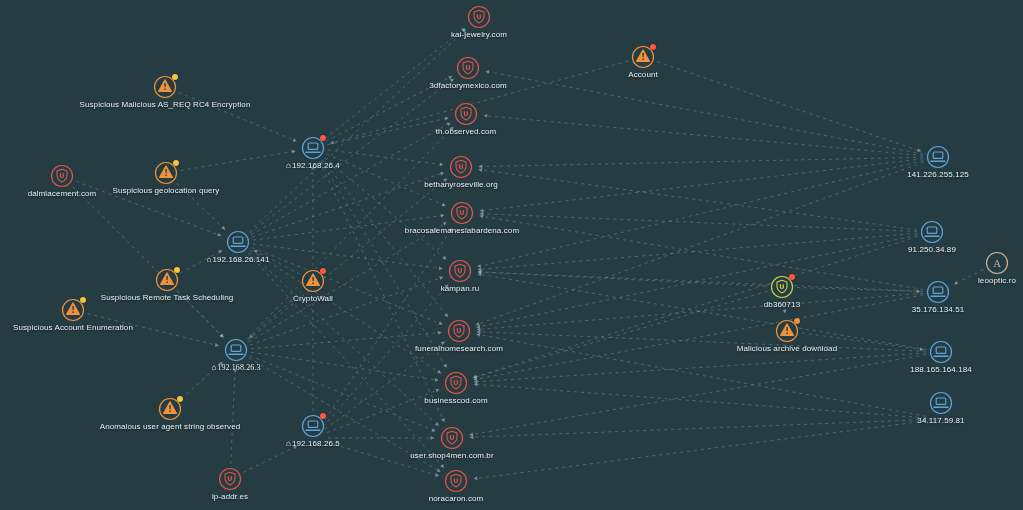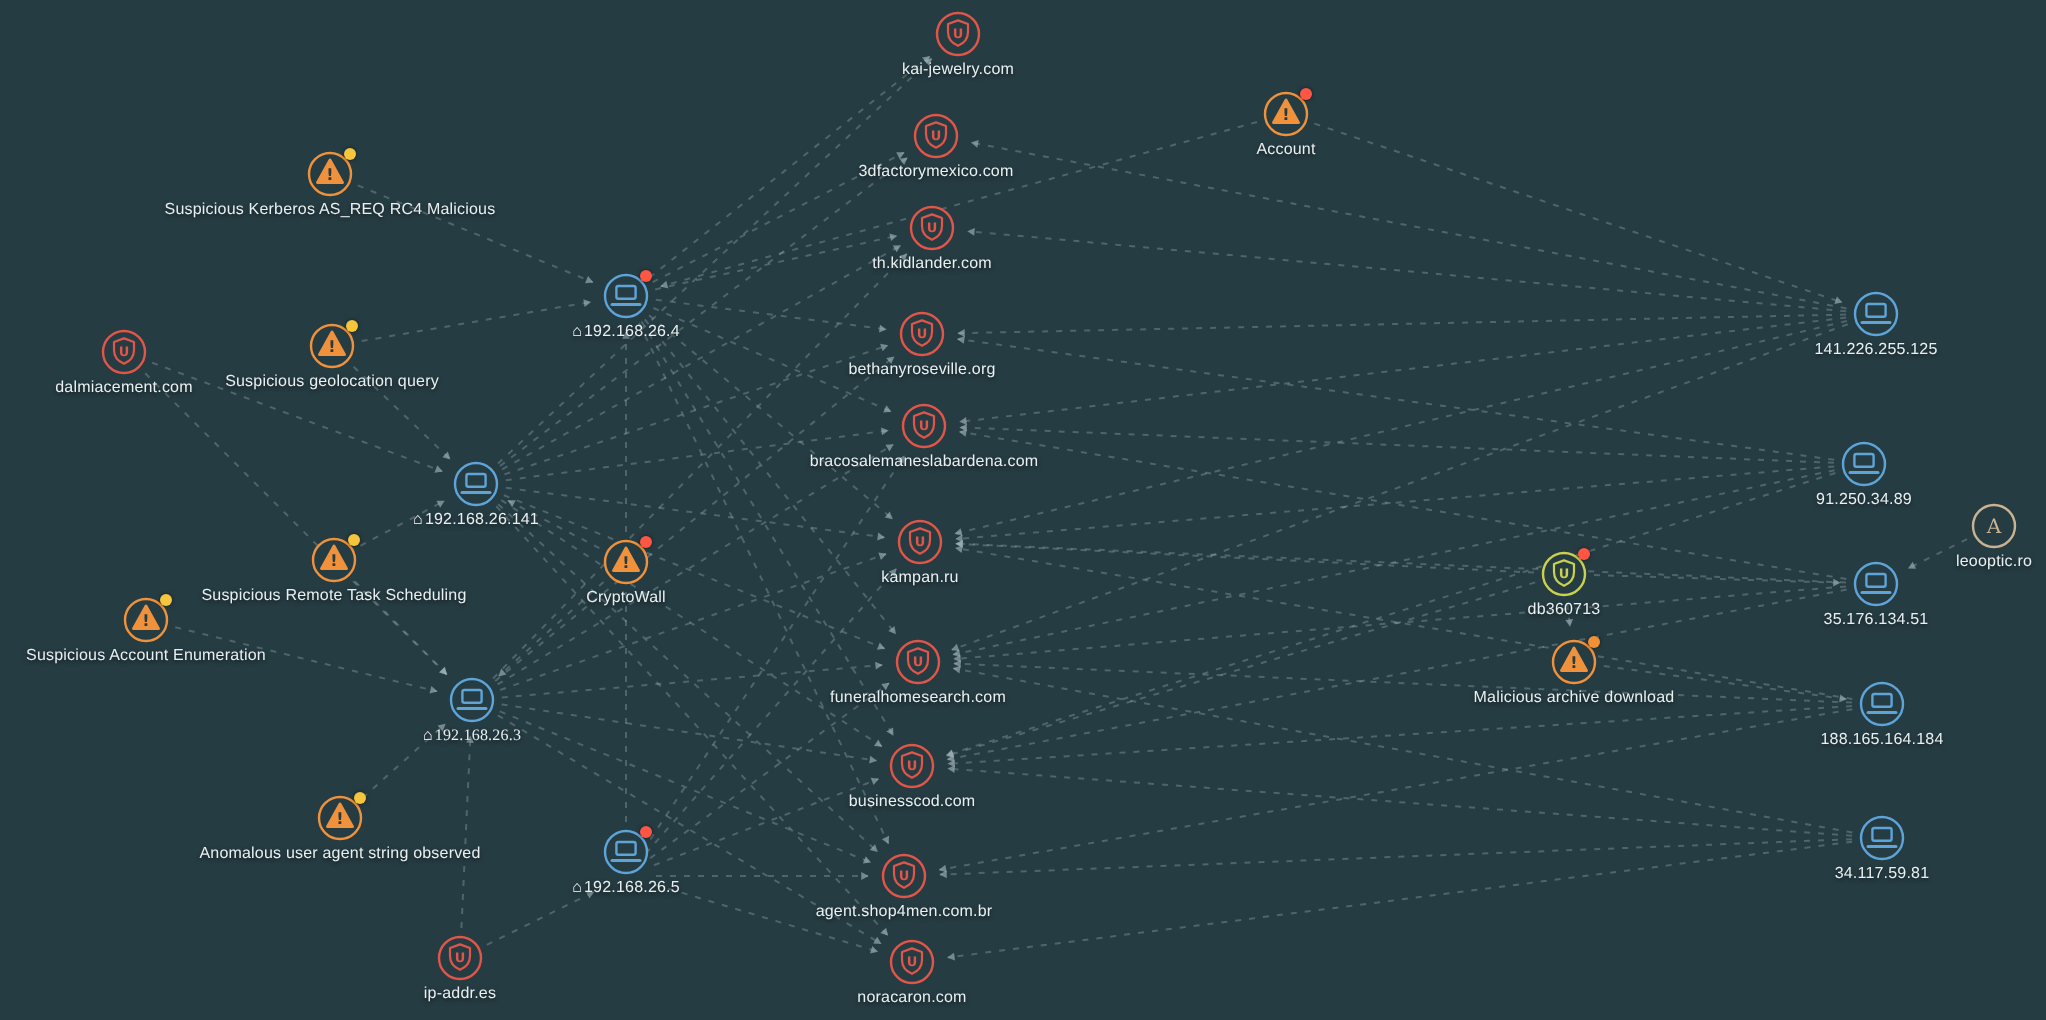--- a/index.html
+++ b/index.html
@@ -138,29 +138,29 @@
       <div class="badge" style="background:#ff5643"></div>
       <div class="label"><span>Account</span></div>
     </div>
     <div class="node" style="left: 153px; top: 75px;">
       <div class="icon"><svg width="24" height="24" viewBox="0 0 24 24">
           <circle cx="12" cy="12" r="10.5" fill="#263c43" stroke="#f0913c" stroke-width="1.2"></circle>
           <path d="M12 5 L18.3 16.3 H5.7 Z" fill="#f0913c" stroke="#f0913c" stroke-width="1.4" stroke-linejoin="round"></path>
           <text x="12" y="15" font-size="8" font-weight="bold" text-anchor="middle" fill="#263c43" font-family="DejaVu Sans, sans-serif">!</text>
         </svg></div>
       <div class="badge" style="background:#f5c53c"></div>
-      <div class="label"><span>Suspicious Kerberos AS_REQ RC4 Malicious</span></div>
+      <div class="label"><span>Suspicious Malicious AS_REQ RC4 Encryption</span></div>
     </div>
     <div class="node" style="left: 454px; top: 102px;">
       <div class="icon"><svg width="24" height="24" viewBox="0 0 24 24">
           <circle cx="12" cy="12" r="10.5" fill="#263c43" stroke="#e25549" stroke-width="1.2"></circle>
           <path d="M12 5.2 L17 7 V11 C17 14.4 14.8 16.7 12 17.9 C9.2 16.7 7 14.4 7 11 V7 Z" fill="none" stroke="#e25549" stroke-width="1.1" stroke-linejoin="round"></path>
           <text x="12" y="13.9" font-size="6.5" font-weight="bold" text-anchor="middle" fill="#e25549" font-family="DejaVu Sans, sans-serif">U</text>
         </svg></div>
-      <div class="label"><span>th.kidlander.com</span></div>
+      <div class="label"><span>th.observed.com</span></div>
     </div>
     <div class="node" style="left: 301px; top: 136px;">
       <div class="icon"><svg width="24" height="24" viewBox="0 0 24 24">
           <circle cx="12" cy="12" r="10.5" fill="#263c43" stroke="#5ea4d9" stroke-width="1.2"></circle>
           <rect x="7.2" y="7" width="9.6" height="6.4" rx="1" fill="none" stroke="#5ea4d9" stroke-width="1.2"></rect>
           <path d="M5 16.2 H19" stroke="#5ea4d9" stroke-width="1.5" stroke-linecap="round"></path>
         </svg></div>
       <div class="badge" style="background:#ff5643"></div>
       <div class="label"><span class="home">⌂</span><span>192.168.26.4</span></div>
     </div>
@@ -323,21 +323,21 @@
     </div>
     <div class="node" style="left: 158px; top: 397px;">
       <div class="icon"><svg width="24" height="24" viewBox="0 0 24 24">
           <circle cx="12" cy="12" r="10.5" fill="#263c43" stroke="#f0913c" stroke-width="1.2"></circle>
           <path d="M12 5 L18.3 16.3 H5.7 Z" fill="#f0913c" stroke="#f0913c" stroke-width="1.4" stroke-linejoin="round"></path>
           <text x="12" y="15" font-size="8" font-weight="bold" text-anchor="middle" fill="#263c43" font-family="DejaVu Sans, sans-serif">!</text>
         </svg></div>
       <div class="badge" style="background:#f5c53c"></div>
       <div class="label"><span>Anomalous user agent string observed</span></div>
     </div>
-    <div class="node" style="left: 929px; top: 407px;">
+    <div class="node" style="left: 929px; top: 391px;">
       <div class="icon"><svg width="24" height="24" viewBox="0 0 24 24">
           <circle cx="12" cy="12" r="10.5" fill="#263c43" stroke="#5ea4d9" stroke-width="1.2"></circle>
           <rect x="7.2" y="7" width="9.6" height="6.4" rx="1" fill="none" stroke="#5ea4d9" stroke-width="1.2"></rect>
           <path d="M5 16.2 H19" stroke="#5ea4d9" stroke-width="1.5" stroke-linecap="round"></path>
         </svg></div>
       <div class="label"><span>34.117.59.81</span></div>
     </div>
     <div class="node" style="left: 301px; top: 414px;">
       <div class="icon"><svg width="24" height="24" viewBox="0 0 24 24">
           <circle cx="12" cy="12" r="10.5" fill="#263c43" stroke="#5ea4d9" stroke-width="1.2"></circle>
@@ -346,21 +346,21 @@
         </svg></div>
       <div class="badge" style="background:#ff5643"></div>
       <div class="label"><span class="home">⌂</span><span>192.168.26.5</span></div>
     </div>
     <div class="node" style="left: 440px; top: 426px;">
       <div class="icon"><svg width="24" height="24" viewBox="0 0 24 24">
           <circle cx="12" cy="12" r="10.5" fill="#263c43" stroke="#e25549" stroke-width="1.2"></circle>
           <path d="M12 5.2 L17 7 V11 C17 14.4 14.8 16.7 12 17.9 C9.2 16.7 7 14.4 7 11 V7 Z" fill="none" stroke="#e25549" stroke-width="1.1" stroke-linejoin="round"></path>
           <text x="12" y="13.9" font-size="6.5" font-weight="bold" text-anchor="middle" fill="#e25549" font-family="DejaVu Sans, sans-serif">U</text>
         </svg></div>
-      <div class="label"><span>agent.shop4men.com.br</span></div>
+      <div class="label"><span>user.shop4men.com.br</span></div>
     </div>
     <div class="node" style="left: 218px; top: 467px;">
       <div class="icon"><svg width="24" height="24" viewBox="0 0 24 24">
           <circle cx="12" cy="12" r="10.5" fill="#263c43" stroke="#e25549" stroke-width="1.2"></circle>
           <path d="M12 5.2 L17 7 V11 C17 14.4 14.8 16.7 12 17.9 C9.2 16.7 7 14.4 7 11 V7 Z" fill="none" stroke="#e25549" stroke-width="1.1" stroke-linejoin="round"></path>
           <text x="12" y="13.9" font-size="6.5" font-weight="bold" text-anchor="middle" fill="#e25549" font-family="DejaVu Sans, sans-serif">U</text>
         </svg></div>
       <div class="label"><span>ip-addr.es</span></div>
     </div>
     <div class="node" style="left: 444px; top: 469px;">

